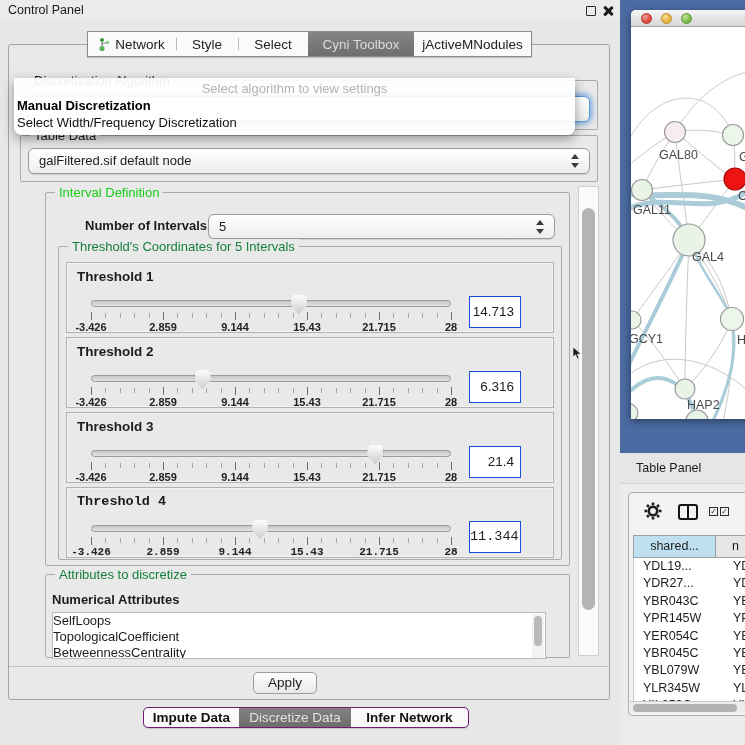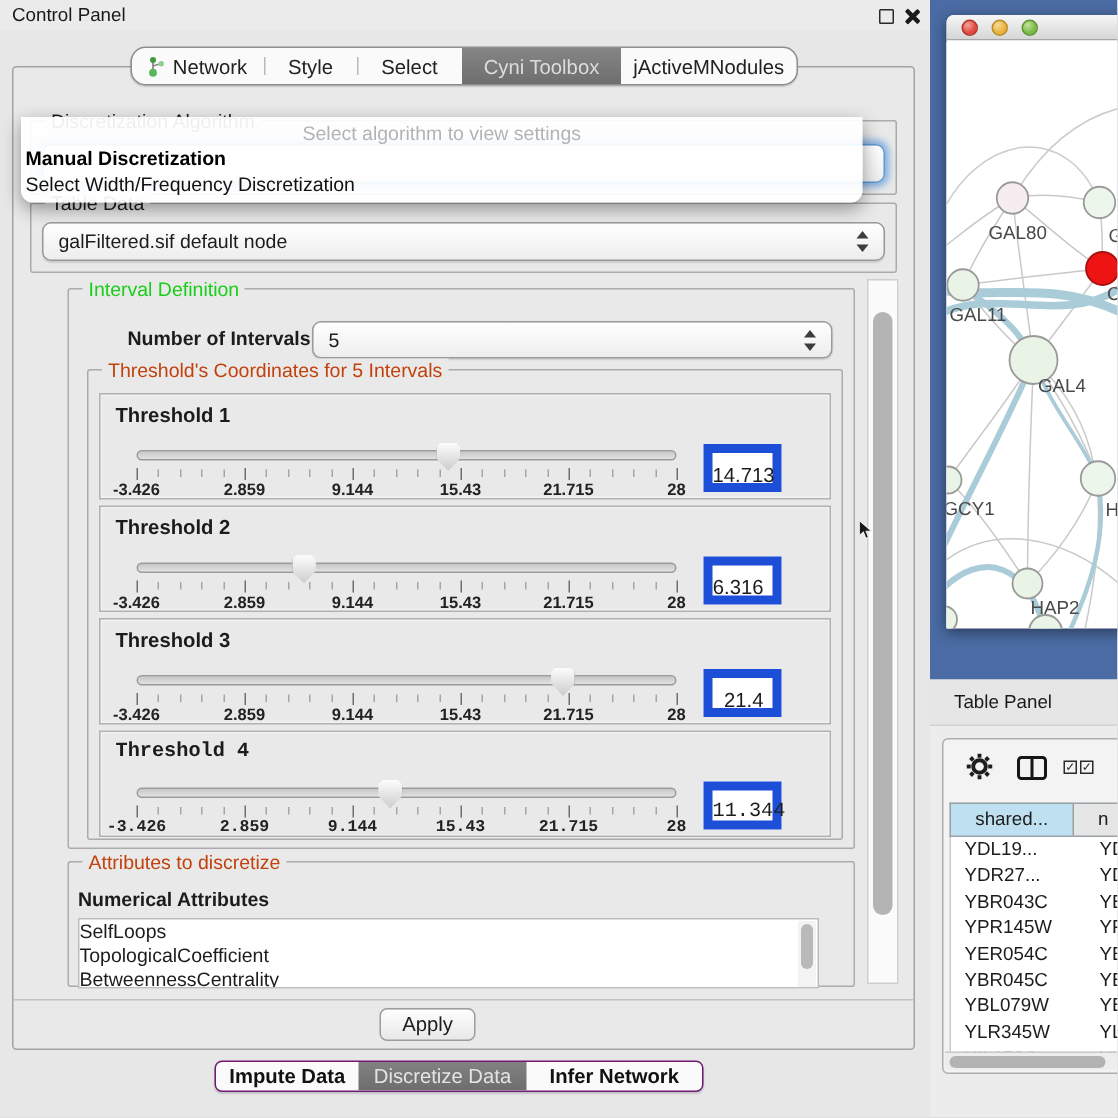--- a/index.html
+++ b/index.html
@@ -12,33 +12,33 @@
   
   #cp{left:0;top:0;width:620px;height:745px;background:#e7e7e7;}
   #cp-titlebar{left:0;top:0;width:620px;height:20px;background:#ebebeb;}
   #cp-title{left:8px;top:3px;font-size:12.5px;color:#1a1a1a;}
   #float-ic{left:586px;top:6px;width:10px;height:10px;border:1.6px solid #2a2a2a;border-radius:1px;}
   #close-ic{left:602px;top:5px;width:12px;height:12px;}
   #close-ic::before,#close-ic::after{content:"";position:absolute;left:5px;top:0;width:2.6px;height:12px;background:#1b1b1b;border-radius:1px;}
   #close-ic::before{transform:rotate(45deg);} #close-ic::after{transform:rotate(-45deg);}
 
   
-  #tabbar{left:87px;top:31px;height:26px;display:flex;border:1px solid #8d8d8d;border-radius:10px;
+  #tabbar{left:87px;top:31px;height:26px;display:flex;border:1px solid #8d8d8d;border-radius:0;
           background:#fafafa;overflow:hidden;z-index:20;box-shadow:0 1px 1px rgba(0,0,0,.15);}
   .tab{display:flex;align-items:center;justify-content:center;gap:5px;height:100%;
        font-size:13.5px;color:#222;position:relative;}
   .tab:not(:first-child)::before{content:"";position:absolute;left:0;top:6px;bottom:6px;width:1px;background:#b9b9b9;}
   .tab.sel{background:linear-gradient(#858585,#6e6e6e);color:#dcdcdc;}
   .tab.sel::before,.tab.sel + .tab::before{display:none;}
 
   
   #frame{left:8px;top:44px;width:602px;height:656px;border:1px solid #a3a3a3;border-radius:3px;background:#e9e9e9;}
   .group{position:absolute;border:1px solid #ababab;border-radius:2px;}
   .legend{position:absolute;top:-8px;left:9px;background:#e9e9e9;padding:0 4px;font-size:13px;}
-  .legend.green{color:#17cf17;} .legend.blue{color:#c2410c;}
+  .legend.green{color:#17cf17;} .legend.blue{color:#15803d;}
 
   .combo{position:absolute;height:26px;border:1px solid #9a9a9a;border-radius:6px;
          background:linear-gradient(#ffffff,#ededed);line-height:24px;padding-left:10px;font-size:13px;
          box-shadow:0 1px 1px rgba(0,0,0,.12);}
   .stepper{position:absolute;right:9px;top:5px;width:9px;height:14px;}
   .stepper::before,.stepper::after{content:"";position:absolute;left:0;border-left:4.5px solid transparent;border-right:4.5px solid transparent;}
   .stepper::before{top:0;border-bottom:5px solid #3d3d3d;}
   .stepper::after{bottom:0;border-top:5px solid #3d3d3d;}
 
   #disc-group{left:20px;top:80px;width:578px;height:50px;}
@@ -68,21 +68,21 @@
   .th-track{position:absolute;left:24px;top:37px;width:360px;height:7px;border-radius:4px;
             border:1px solid #9b9b9b;background:linear-gradient(#c6c6c6,#e2e2e2);}
   .th-thumb{position:absolute;top:32px;width:16px;height:19px;
             background:linear-gradient(#fdfdfd,#cccccc);
             clip-path:polygon(18% 0,82% 0,100% 16%,100% 55%,50% 100%,0 55%,0 16%);
             filter:drop-shadow(0 0 1px #777);}
   .tick{position:absolute;width:1px;background:#8a8a8a;}
   .tick.minor{top:50px;height:5px;background:#a5a5a5;}
   .tick.major{top:49px;height:8px;background:#6f6f6f;}
   .tlabel{position:absolute;top:58px;transform:translateX(-50%);font-size:11px;font-weight:bold;color:#222;}
-  .th-value{position:absolute;left:402px;top:33px;width:52px;height:32px;background:#fff;border:6px solid #1d4ed8;
+  .th-value{position:absolute;left:402px;top:33px;width:52px;height:32px;background:#fff;border:1px solid #1d4ed8;
             line-height:30px;text-align:right;padding-right:6px;font-size:13.5px;}
 
   #attr-group{left:45px;top:574px;width:525px;height:84px;}
   #attr-sub{left:52px;top:592px;font-weight:bold;}
   #attr-list{left:52px;top:612px;width:494px;height:47px;background:#fff;border:1px solid #bdbdbd;overflow:hidden;}
   .attr-item{line-height:16px;font-size:13px;}
   #attr-sb{position:absolute;right:1px;top:1px;width:12px;height:45px;background:#f3f3f3;}
   #attr-sb::after{content:"";position:absolute;left:2px;top:2px;width:8px;height:30px;border-radius:4px;background:#b9b9b9;}
 
   #apply-bar{left:9px;top:666px;width:600px;height:33px;border-top:1px solid #c2c2c2;}

